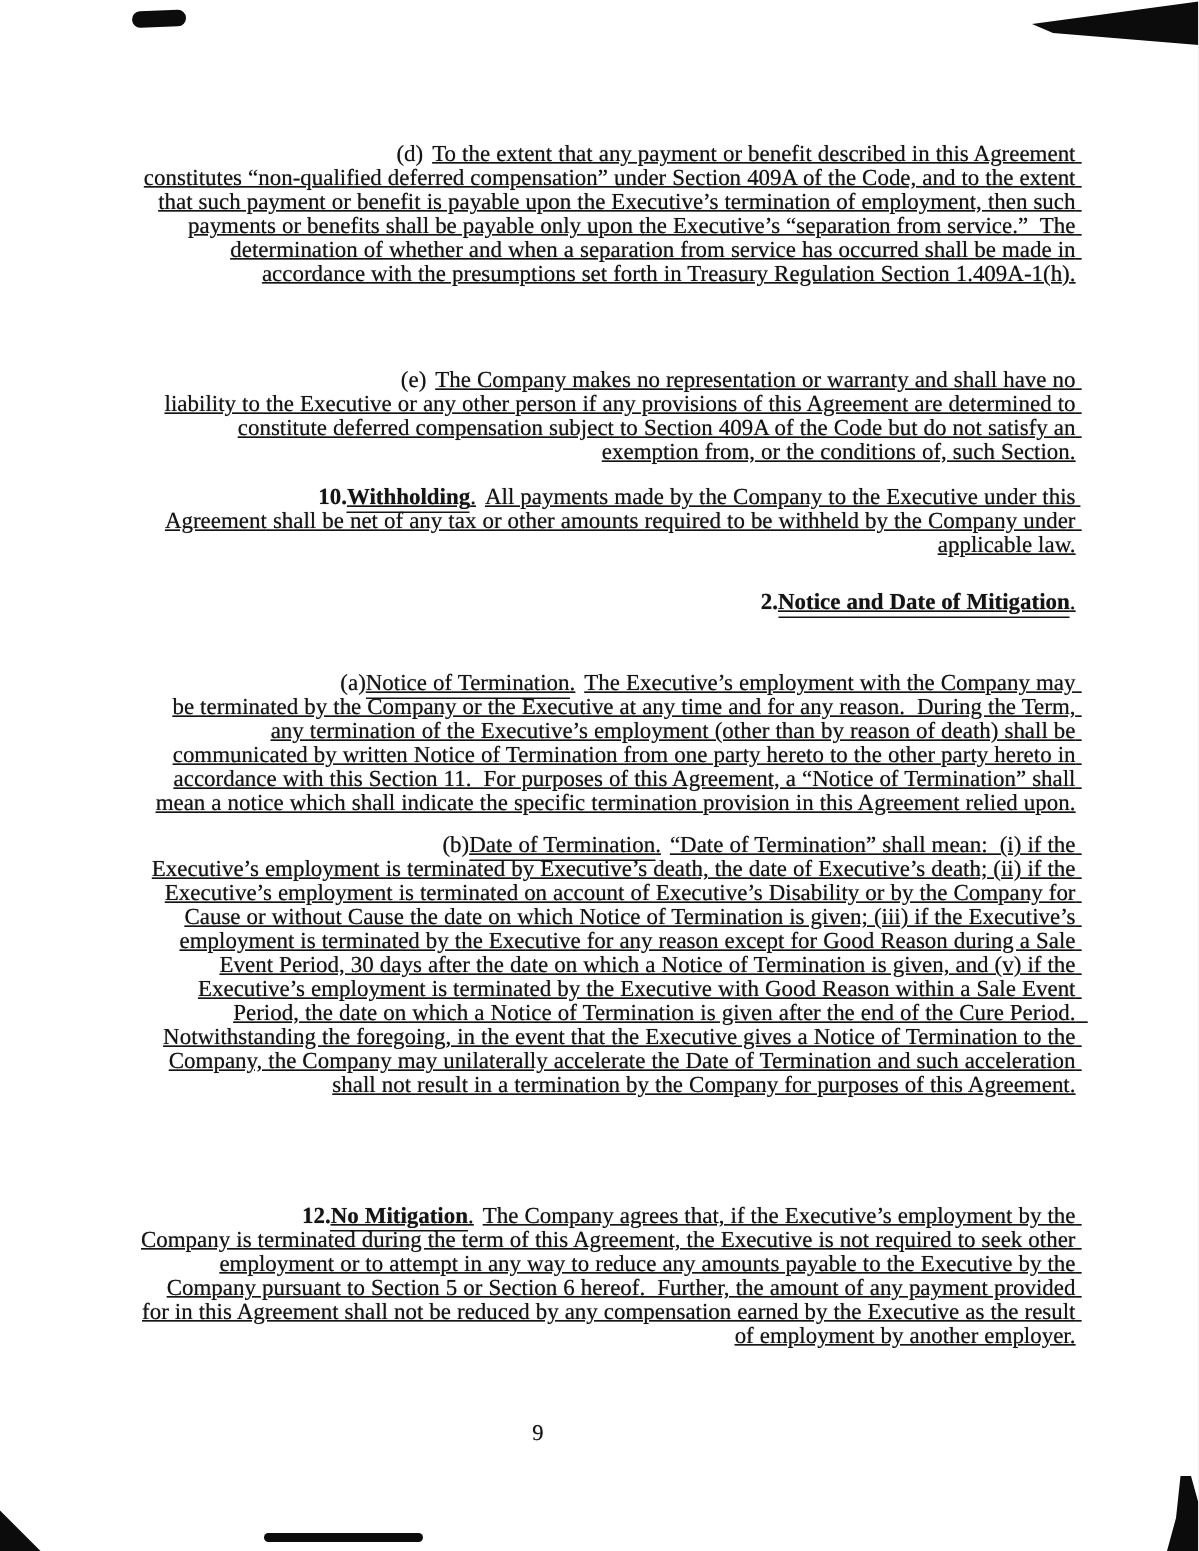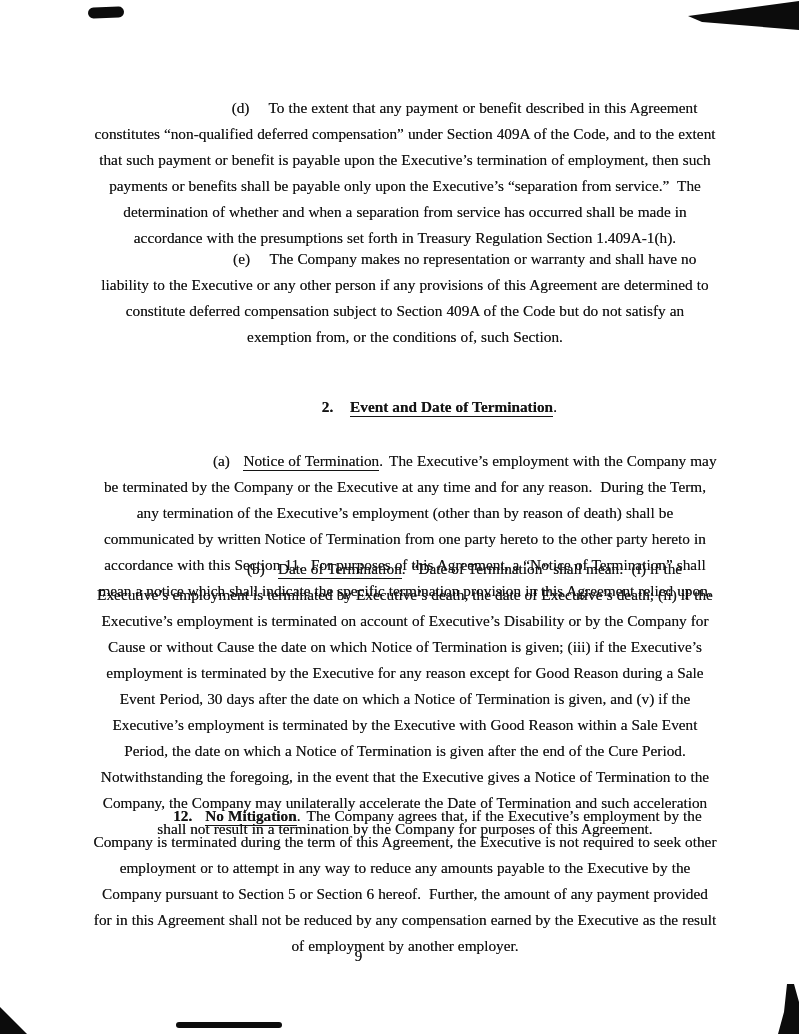--- a/index.html
+++ b/index.html
@@ -14,24 +14,25 @@
   }
   .content{
     position:absolute;
     left:93px;top:0;width:624px;height:100%;
   }
   .para{
     position:absolute;
     left:0;width:624px;
     margin:0;
     font-size:15.3px;
-    line-height:26px;
-    text-align:center;
+    line-height:16px;
+    text-align:right;
     text-shadow:0 0 0.6px rgba(10,10,10,0.65);
     word-spacing:0.2px;
+    text-decoration:underline;
   }
   .para.lettered{text-indent:106px;}
   .para.numbered{text-indent:52px;}
   .p-d{top:95px;}
   .p-e{top:246px;}
   .p-s10{top:324px;}
   .p-s11{top:394px;}
   .p-a{top:448px;}
   .p-b{top:556px;}
   .p-s12{top:803px;}
@@ -59,22 +60,23 @@
 <body>
 
 <div class="page">
 
   <div class="content">
 
     <p class="para lettered p-d"><span class="label">(d)</span><span class="body">To the extent that any payment or benefit described in this Agreement constitutes “non-qualified deferred compensation” under Section 409A of the Code, and to the extent that such payment or benefit is payable upon the Executive’s termination of employment, then such payments or benefits shall be payable only upon the Executive’s “separation from service.”  The determination of whether and when a separation from service has occurred shall be made in accordance with the presumptions set forth in Treasury Regulation Section 1.409A-1(h).</span></p>
 
     <p class="para lettered p-e"><span class="label">(e)</span><span class="body">The Company makes no representation or warranty and shall have no liability to the Executive or any other person if any provisions of this Agreement are determined to constitute deferred compensation subject to Section 409A of the Code but do not satisfy an exemption from, or the conditions of, such Section.</span></p>
 
+    <p class="para numbered p-s10"><span class="label">10.</span><span class="heading bold">Withholding</span><span class="hsuffix">.</span><span class="body">All payments made by the Company to the Executive under this Agreement shall be net of any tax or other amounts required to be withheld by the Company under applicable law.</span></p>
 
-    <p class="para numbered p-s11"><span class="label">2.</span><span class="heading bold">Event and Date of Termination</span><span class="hsuffix">.</span></p>
+    <p class="para numbered p-s11"><span class="label">2.</span><span class="heading bold">Notice and Date of Mitigation</span><span class="hsuffix">.</span></p>
 
     <p class="para lettered p-a"><span class="label">(a)</span><span class="heading">Notice of Termination</span><span class="hsuffix">.</span><span class="body">The Executive’s employment with the Company may be terminated by the Company or the Executive at any time and for any reason.  During the Term, any termination of the Executive’s employment (other than by reason of death) shall be communicated by written Notice of Termination from one party hereto to the other party hereto in accordance with this Section 11.  For purposes of this Agreement, a “Notice of Termination” shall mean a notice which shall indicate the specific termination provision in this Agreement relied upon.</span></p>
 
     <p class="para lettered p-b"><span class="label">(b)</span><span class="heading">Date of Termination</span><span class="hsuffix">.</span><span class="body">“Date of Termination” shall mean:  (i) if the Executive’s employment is terminated by Executive’s death, the date of Executive’s death; (ii) if the Executive’s employment is terminated on account of Executive’s Disability or by the Company for Cause or without Cause the date on which Notice of Termination is given; (iii) if the Executive’s employment is terminated by the Executive for any reason except for Good Reason during a Sale Event Period, 30 days after the date on which a Notice of Termination is given, and (v) if the Executive’s employment is terminated by the Executive with Good Reason within a Sale Event Period, the date on which a Notice of Termination is given after the end of the Cure Period.  Notwithstanding the foregoing, in the event that the Executive gives a Notice of Termination to the Company, the Company may unilaterally accelerate the Date of Termination and such acceleration shall not result in a termination by the Company for purposes of this Agreement.</span></p>
 
     <p class="para numbered p-s12"><span class="label">12.</span><span class="heading bold">No Mitigation</span><span class="hsuffix">.</span><span class="body">The Company agrees that, if the Executive’s employment by the Company is terminated during the term of this Agreement, the Executive is not required to seek other employment or to attempt in any way to reduce any amounts payable to the Executive by the Company pursuant to Section 5 or Section 6 hereof.  Further, the amount of any payment provided for in this Agreement shall not be reduced by any compensation earned by the Executive as the result of employment by another employer.</span></p>
 
   </div>
 
   <div class="page-number">9</div>

